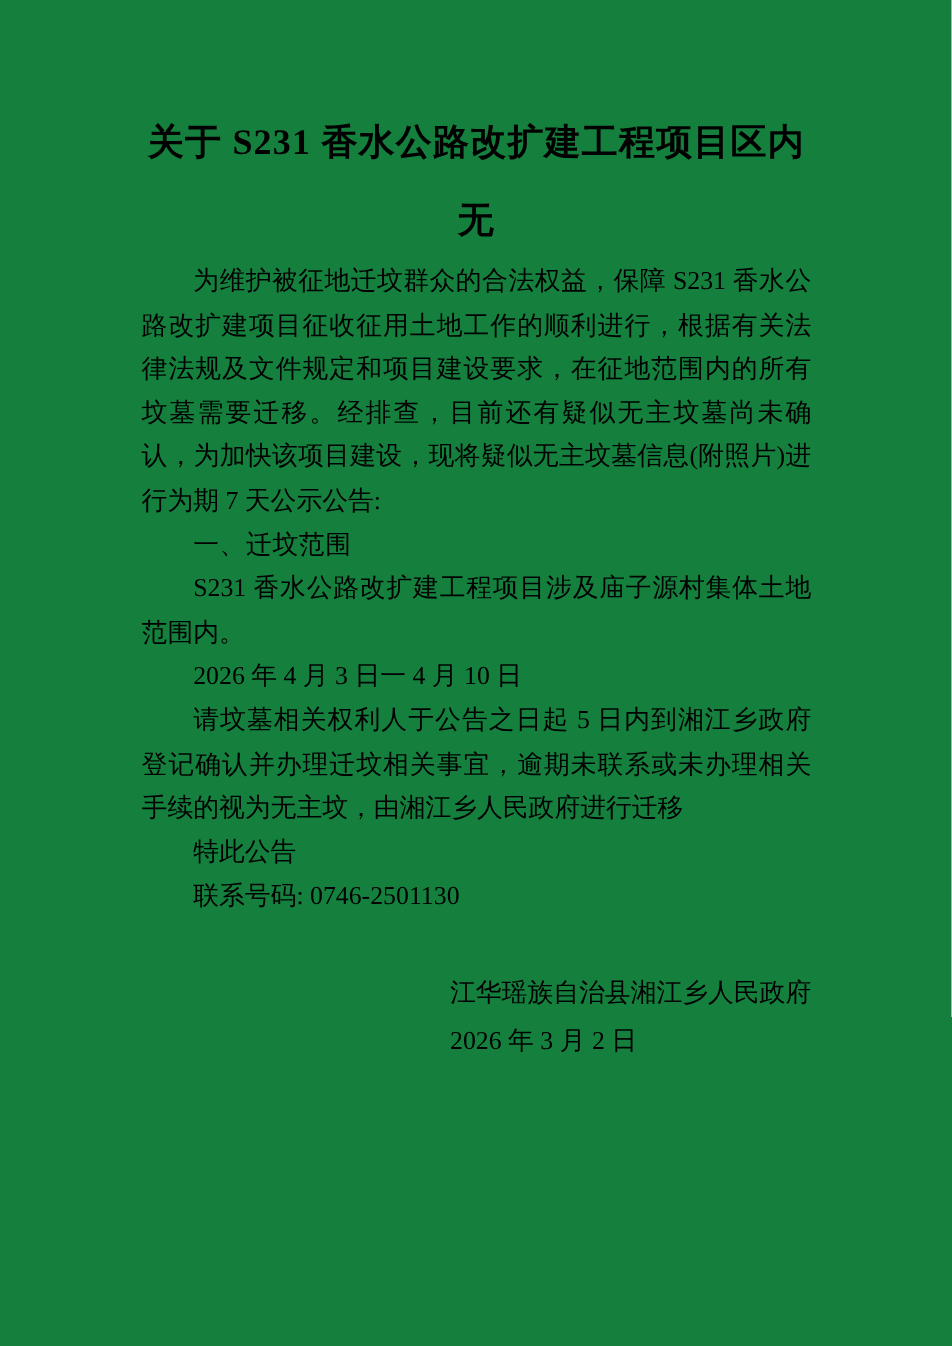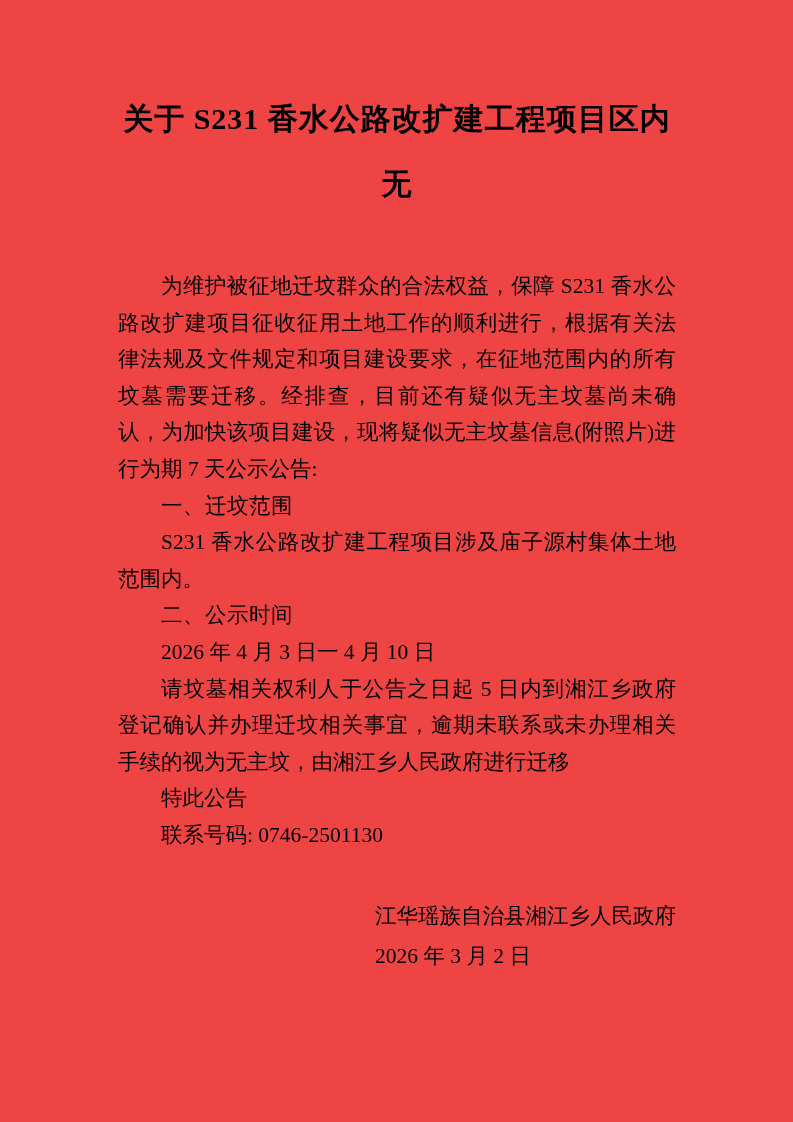--- a/index.html
+++ b/index.html
@@ -7,35 +7,34 @@
     padding: 0;
     background: #ffffff;
   }
   .page {
     position: relative;
     width: 793px;
     height: 1122px;
     box-sizing: border-box;
     margin: 0 auto;
     padding: 86px 117px 0 118px;
-    background: #ef4444;
+    background: #15803d;
     color: #000000;
     font-family: "Liberation Serif", "DejaVu Serif", serif;
     overflow: hidden;
   }
   .notice-title {
     font-size: 30px;
     font-weight: bold;
     line-height: 65px;
     text-align: center;
     letter-spacing: 1px;
     font-family: "Liberation Serif", "DejaVu Serif", serif;
   }
   .doc-body {
-    margin-top: 52px;
     font-size: 21.5px;
     line-height: 36.6px;
     text-align: justify;
   }
   .doc-body p {
     margin: 0;
     text-indent: 43px;
   }
   .section-heading {
     font-family: "Liberation Sans", "DejaVu Sans", sans-serif;
@@ -66,21 +65,20 @@
   </div>
 
   <div class="doc-body">
 
     <p>为维护被征地迁坟群众的合法权益，保障 S231 香水公路改扩建项目征收征用土地工作的顺利进行，根据有关法律法规及文件规定和项目建设要求，在征地范围内的所有坟墓需要迁移。经排查，目前还有疑似无主坟墓尚未确认，为加快该项目建设，现将疑似无主坟墓信息(附照片)进行为期 7 天公示公告:</p>
 
     <p class="section-heading">一、迁坟范围</p>
 
     <p>S231 香水公路改扩建工程项目涉及庙子源村集体土地范围内。</p>
 
-    <p class="section-heading">二、公示时间</p>
 
     <p>2026 年 4 月 3 日一 4 月 10 日</p>
 
     <p>请坟墓相关权利人于公告之日起 5 日内到湘江乡政府登记确认并办理迁坟相关事宜，逾期未联系或未办理相关手续的视为无主坟，由湘江乡人民政府进行迁移</p>
 
     <p>特此公告</p>
 
     <p>联系号码: 0746-2501130</p>
 
     <div class="signature-block">

